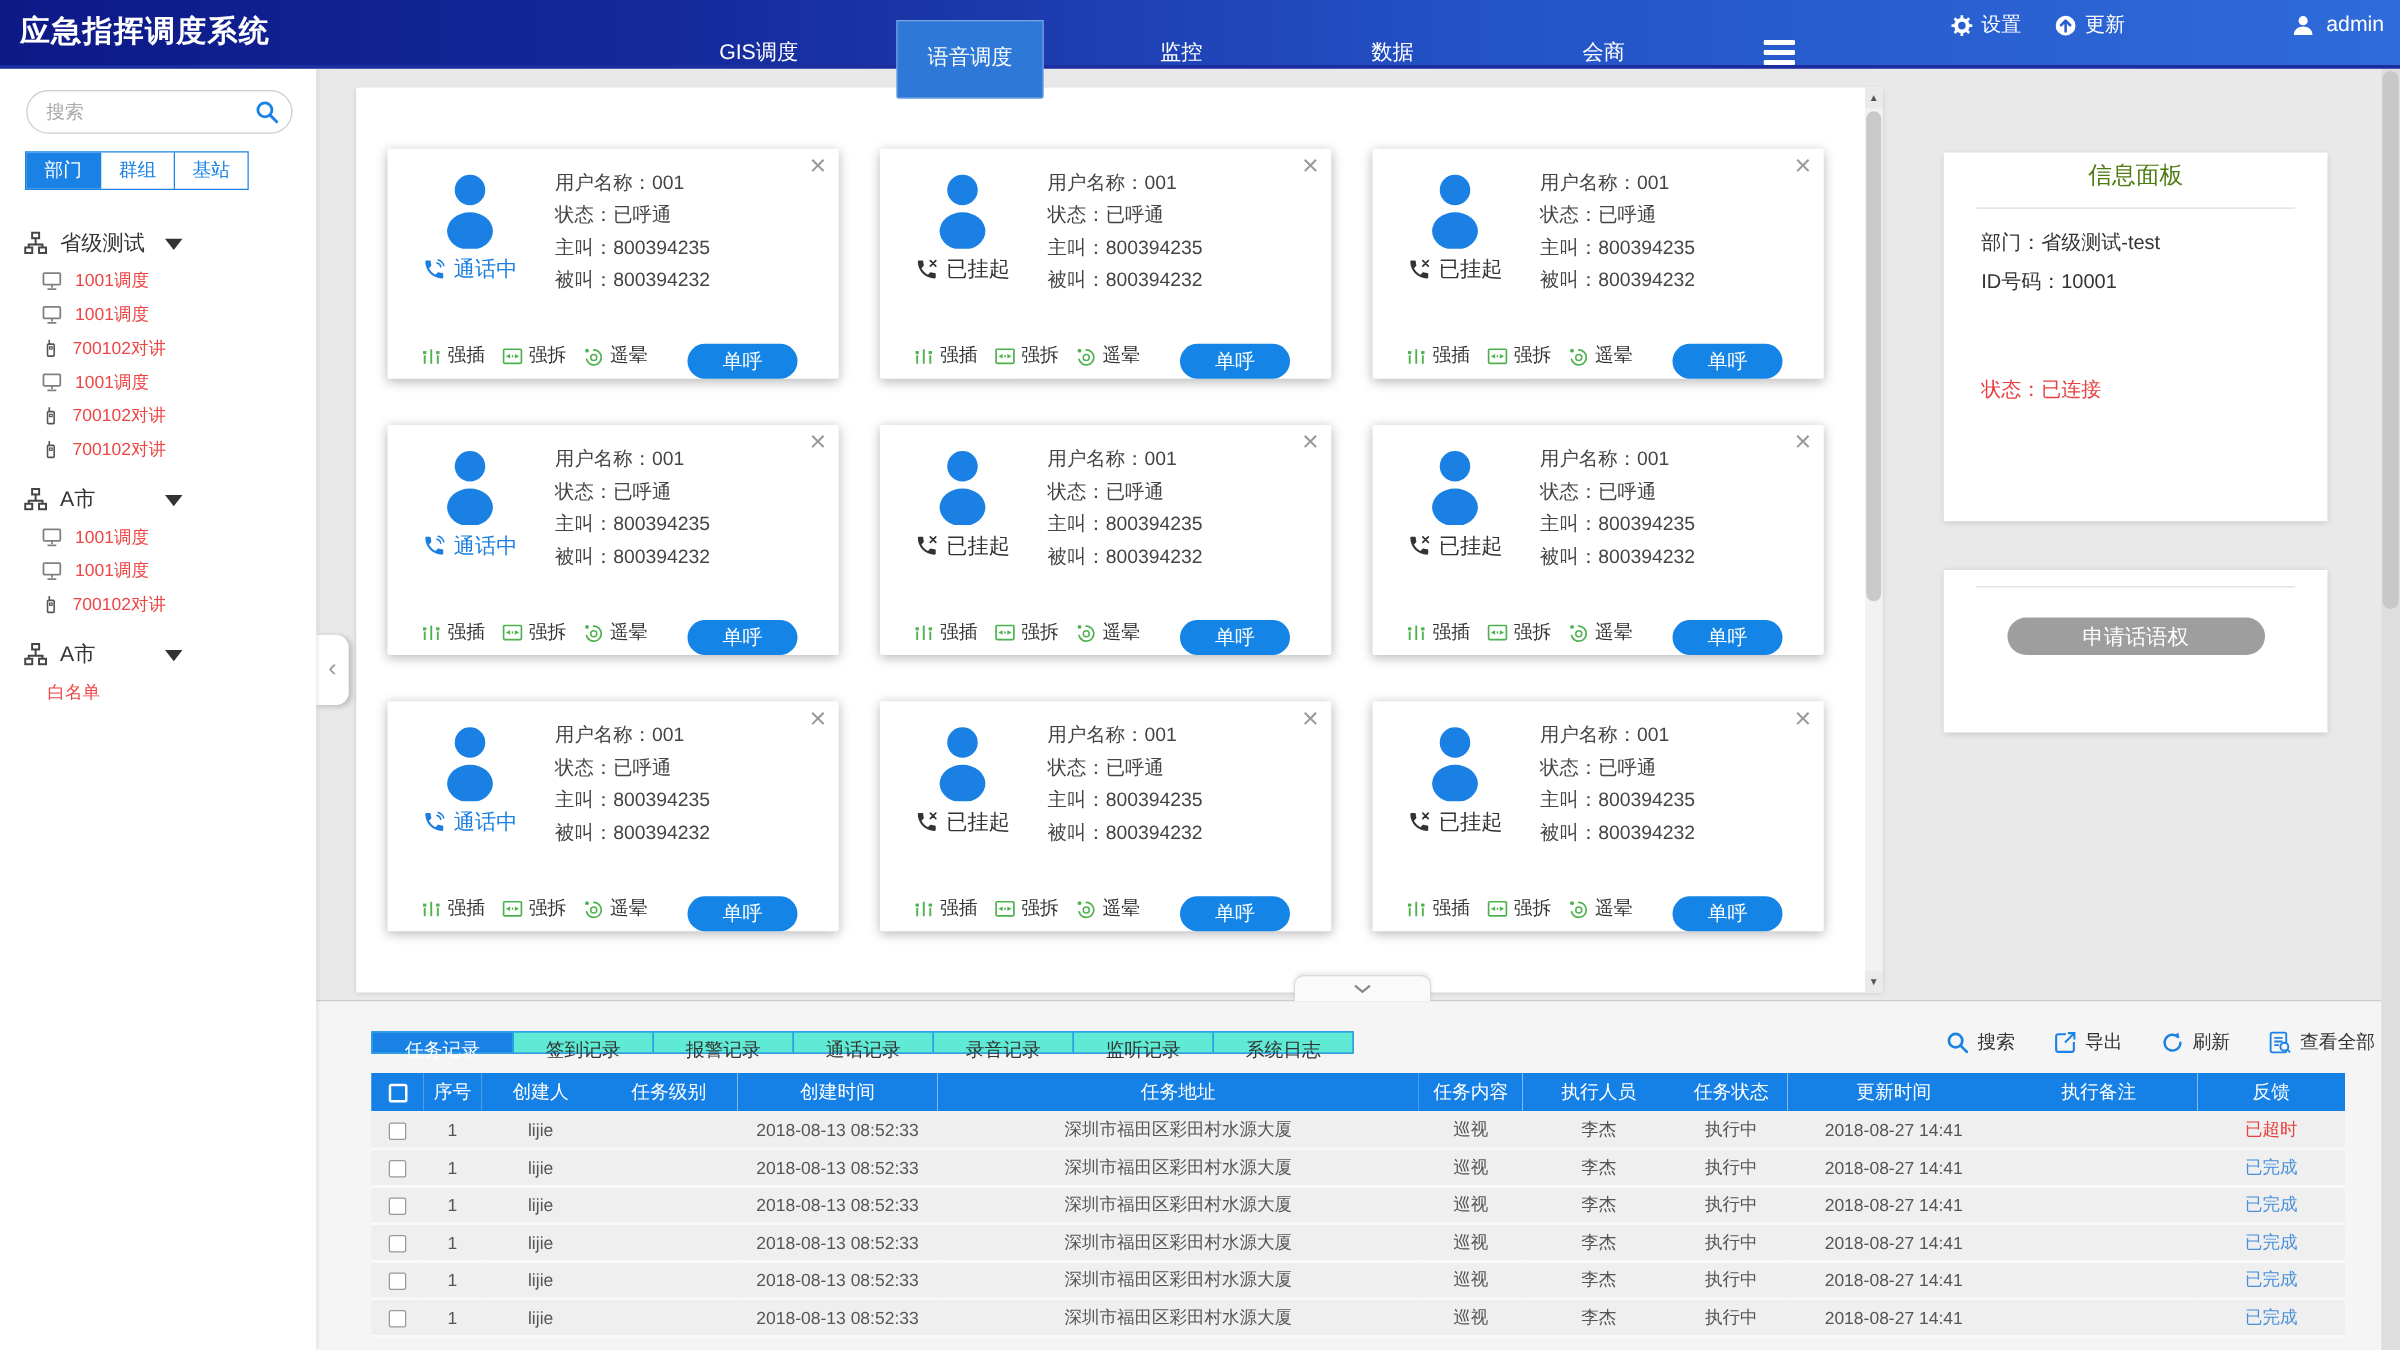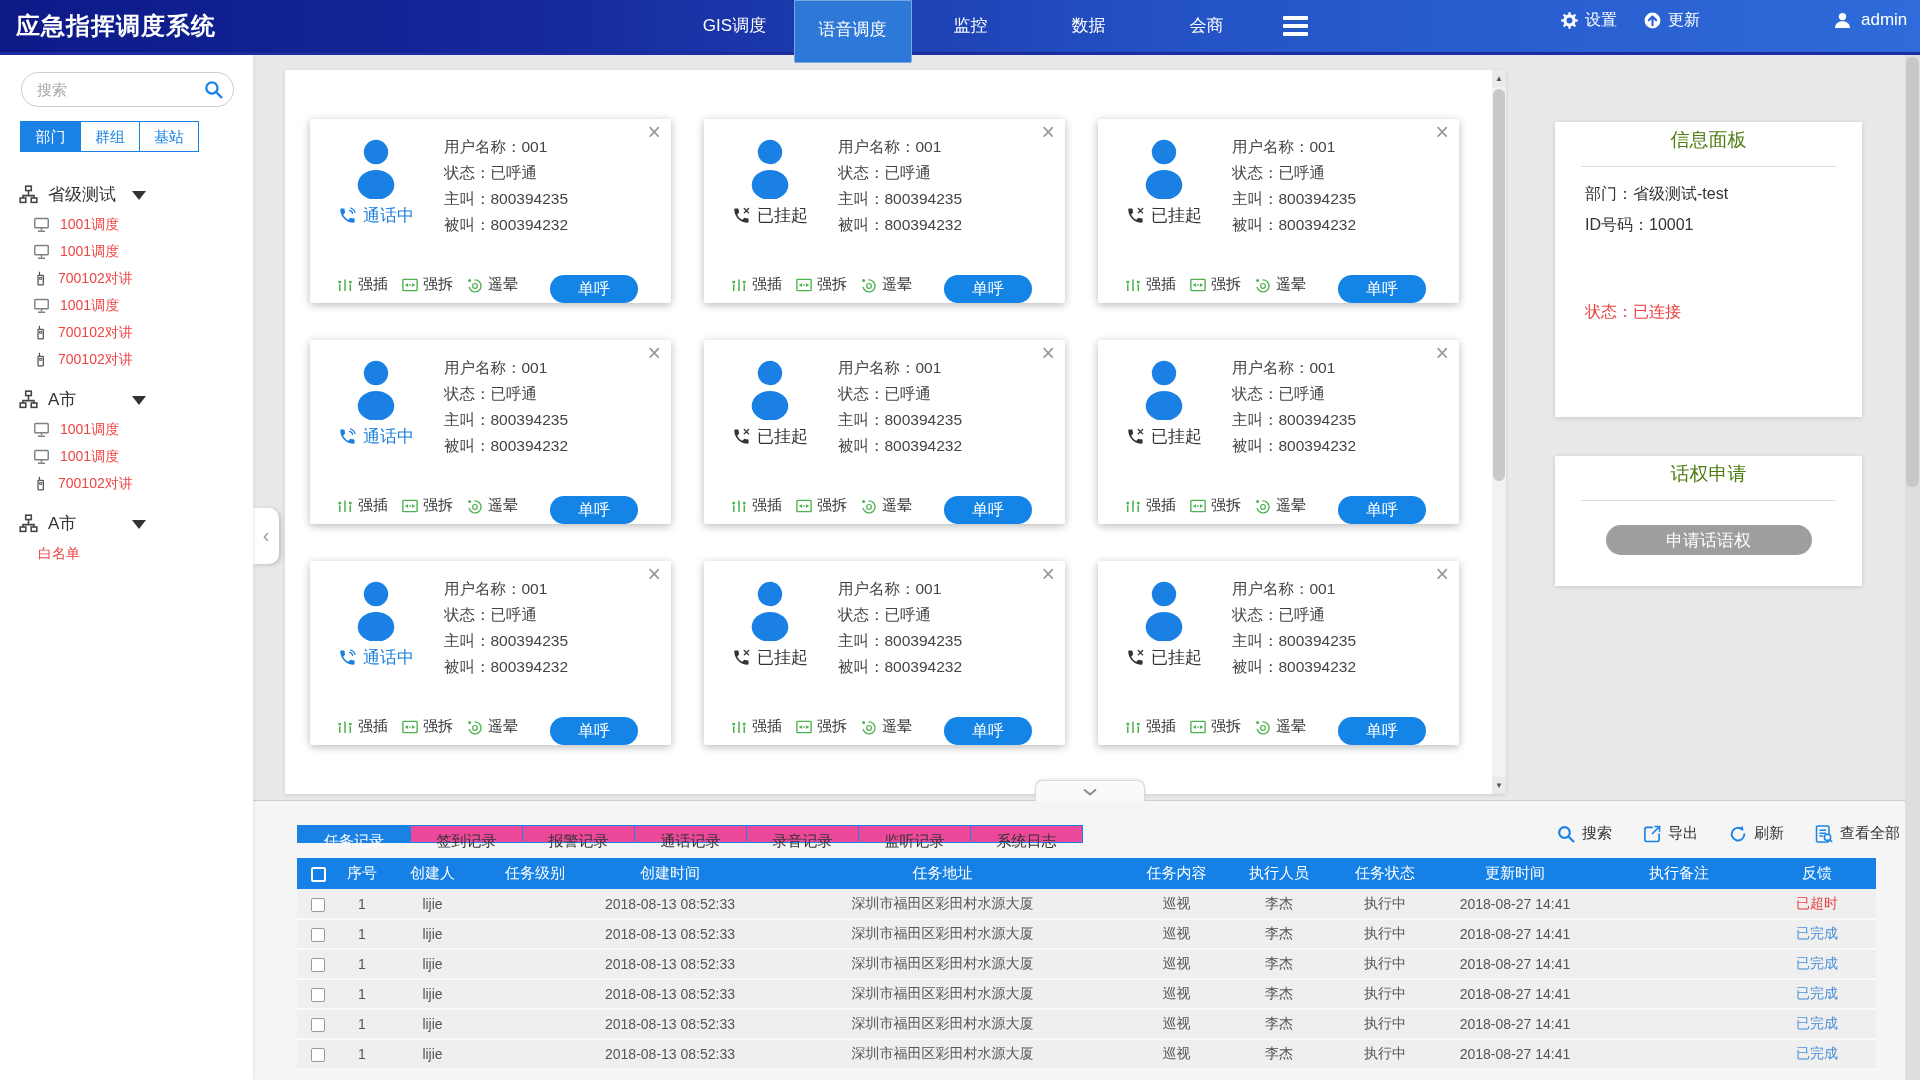--- a/index.html
+++ b/index.html
@@ -3,21 +3,21 @@
 <meta charset="utf-8">
 <style>
 *{margin:0;padding:0;box-sizing:border-box}
 html,body{width:1920px;height:1080px;overflow:hidden}
 body{font-family:"Liberation Sans","DejaVu Sans",sans-serif;background:#e9e9e9}
 .screen{position:relative;width:1920px;height:1080px;background:#e9e9e9;overflow:hidden}
 
 
 .navbar{position:absolute;left:0;top:0;width:1920px;height:55px;background:linear-gradient(90deg,#0d1987 0%,#15299b 28%,#2453c6 62%,#2f6bda 100%);border-bottom:3px solid #1b2da0;color:#fff;z-index:40}
 .brand{position:absolute;left:16px;top:0;line-height:52px;font-size:24px;font-weight:bold;letter-spacing:1px}
-.nav-menu{position:absolute;left:548px;top:0;width:905px;height:52px;display:flex;justify-content:center;align-items:stretch}
+.nav-menu{position:absolute;left:548px;top:16px;width:905px;height:52px;display:flex;justify-content:space-between;align-items:stretch}
 .nav-item{min-width:118px;text-align:center;line-height:52px;font-size:17px;cursor:pointer;position:relative}
 .nav-item.active{background:#2e79d8;border:1px solid #7aa7e3;height:63px;line-height:58px;z-index:5;border-radius:0 0 2px 2px}
 .hamburger{display:flex;flex-direction:column;justify-content:center;align-items:center;gap:4px;min-width:60px}
 .hamburger i{display:block;width:25px;height:4px;background:#fff;border-radius:1px}
 .nav-right{position:absolute;left:1560px;top:0;height:40px;display:flex;align-items:center;gap:26px}
 .nav-ctrl{display:flex;align-items:center;gap:6px;font-size:16px;cursor:pointer}
 .nav-user{display:flex;align-items:center;gap:8px;font-size:17px;cursor:pointer;margin-left:106px}
 .nav-ctrl svg,.nav-user svg{display:block}
 
 
@@ -78,21 +78,21 @@
 .line-id{margin-top:10px}
 .line-status{margin-top:66px;color:#e84040}
 .pill{display:block;margin:24px auto 0;width:206px;height:30px;border:none;border-radius:15px;color:#fff;font-size:17px;cursor:pointer;font-family:inherit}
 .pill.gray{background:#9e9e9e}
 .pill.orange{background:#ef9818;height:32px;margin-top:26px;border-radius:16px}
 
 
 .bottom-panel{position:absolute;left:253px;top:800px;width:1667px;height:280px;background:#f5f5f5;border-top:1px solid #ccc;z-index:15}
 .chevron-tab{position:absolute;left:782px;top:-21px;width:110px;height:21px;background:#fafafa;border:1px solid #d8d8d8;border-bottom:none;border-radius:8px 8px 0 0;box-shadow:0 -2px 3px rgba(0,0,0,.07);display:flex;align-items:center;justify-content:center;cursor:pointer}
 .bottom-bar{position:absolute;left:44px;top:17px;right:20px;height:31px;display:flex;align-items:center}
-.record-tabs{display:flex;border:1px solid #1a82e5;background:#ec4899;height:18px}
+.record-tabs{display:flex;border:1px solid #1a82e5;background:#5eead4;height:18px}
 .record-tab{width:112px;text-align:center;line-height:29px;font-size:15px;color:#333;border-left:1px solid #1a82e5;cursor:pointer;white-space:nowrap}
 .record-tab:first-child{border-left:none}
 .record-tab.active{background:#1a82e5;color:#fff}
 .bottom-toolbar{margin-left:auto;display:flex;gap:30px;align-items:center}
 .tool-item{display:flex;align-items:center;gap:6px;font-size:15px;color:#333;cursor:pointer}
 .tool-item svg{color:#1a82e5;display:block}
 .task-table{position:absolute;left:44px;top:57px;width:1579px;border-collapse:collapse;table-layout:fixed}
 .task-table th{background:#1581e6;color:#fff;font-weight:normal;font-size:15px;height:31px;text-align:center;white-space:nowrap;overflow:hidden}
 .task-table td{background:#efefef;color:#555;font-size:14px;height:30px;text-align:center;border-bottom:2px solid #f9f9f9;white-space:nowrap;overflow:hidden}
 .cb{display:inline-block;width:14px;height:14px;border:1px solid #999;background:#fff;border-radius:2px;vertical-align:middle;cursor:pointer}
@@ -860,21 +860,20 @@
   </section>
 
   <div class="panel info-panel">
     <div class="panel-title">信息面板</div>
     <div class="panel-divider"></div>
     <div class="info-line line-dept">部门：省级测试-test</div>
     <div class="info-line line-id">ID号码：10001</div>
     <div class="info-line line-status">状态：已连接</div>
   </div>
   <div class="panel perm-panel">
-    <div class="panel-title">话权申请</div>
     <div class="panel-divider"></div>
     <button class="pill gray">申请话语权</button>
   </div>
 
   <section class="bottom-panel">
     <div class="chevron-tab">
       <span><svg width="16" height="8" viewBox="0 0 16 8">
             <path d="M2 1.5l6 5 6-5" stroke="#888" stroke-width="1.8" fill="none"></path>
           </svg></span>
     </div>

